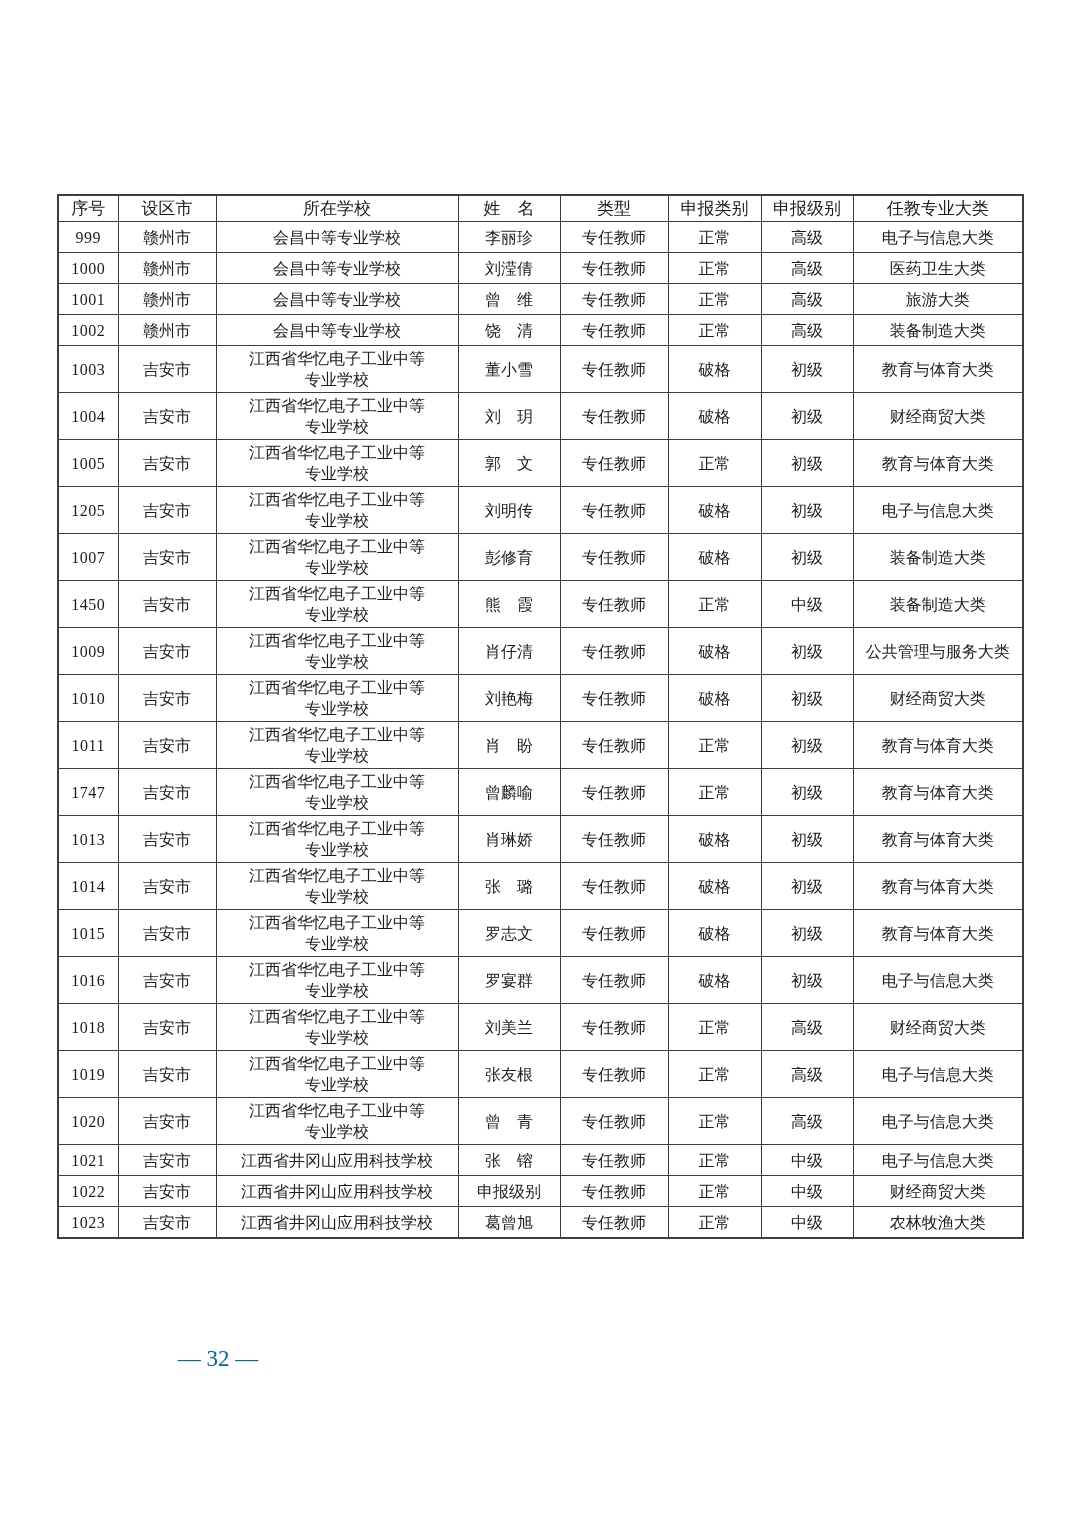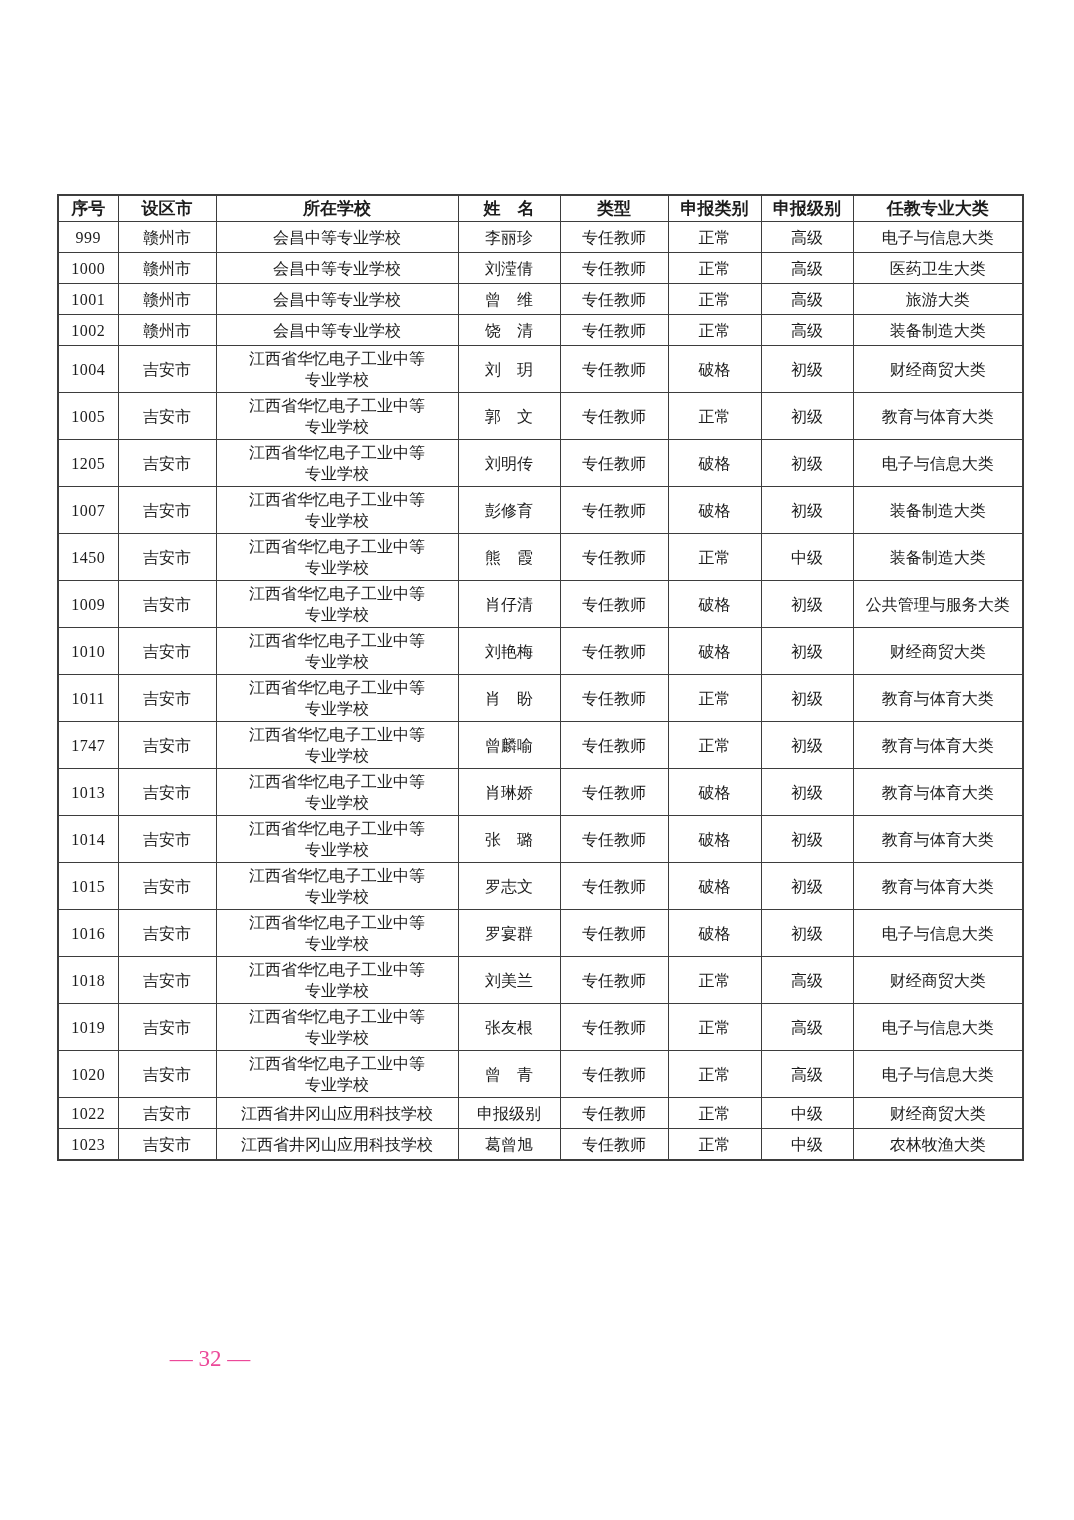--- a/index.html
+++ b/index.html
@@ -23,42 +23,42 @@
   }
   table.roster th, table.roster td {
     border: 1px solid #3d3d3d;
     text-align: center;
     vertical-align: middle;
     padding: 0 2px;
     overflow: hidden;
   }
   table.roster th {
     font-family: "Liberation Sans", "DejaVu Sans", sans-serif;
-    font-weight: bold;
+    font-weight: normal;
     font-size: 17px;
     height: 25px;
     line-height: 25px;
     margin-top: 32px;
   }
   table.roster td {
     font-size: 16px;
     line-height: 21px;
   }
   tr.short td { height: 30px; }
   tr.tall td { height: 46px; }
   td.cell-school { white-space: pre-line; }
   td.cell-seq { font-size: 17px; letter-spacing: 0.5px; }
   .page-number {
     position: absolute;
-    left: 140px;
+    left: 148px;
     top: 1346px;
     width: 140px;
     text-align: center;
     font-size: 23px;
-    color: #ec4899;
+    color: #0369a1;
     font-family: "Liberation Serif", "DejaVu Serif", serif;
   }
 </style>
 </head>
 <body>
 
 <div class="page">
 
   <table class="roster">
     <colgroup id="roster-cols">
@@ -118,20 +118,31 @@
           <td class="cell-seq">1002</td>
           <td class="cell-city">赣州市</td>
           <td class="cell-school">会昌中等专业学校</td>
           <td class="cell-name">饶　清</td>
           <td class="cell-type">专任教师</td>
           <td class="cell-category">正常</td>
           <td class="cell-level">高级</td>
           <td class="cell-major">装备制造大类</td>
         </tr>
         <tr class="tall">
+          <td class="cell-seq">1003</td>
+          <td class="cell-city">吉安市</td>
+          <td class="cell-school">江西省华忆电子工业中等
+专业学校</td>
+          <td class="cell-name">董小雪</td>
+          <td class="cell-type">专任教师</td>
+          <td class="cell-category">破格</td>
+          <td class="cell-level">初级</td>
+          <td class="cell-major">教育与体育大类</td>
+        </tr>
+        <tr class="tall">
           <td class="cell-seq">1004</td>
           <td class="cell-city">吉安市</td>
           <td class="cell-school">江西省华忆电子工业中等
 专业学校</td>
           <td class="cell-name">刘　玥</td>
           <td class="cell-type">专任教师</td>
           <td class="cell-category">破格</td>
           <td class="cell-level">初级</td>
           <td class="cell-major">财经商贸大类</td>
         </tr>
@@ -294,20 +305,30 @@
           <td class="cell-city">吉安市</td>
           <td class="cell-school">江西省华忆电子工业中等
 专业学校</td>
           <td class="cell-name">曾　青</td>
           <td class="cell-type">专任教师</td>
           <td class="cell-category">正常</td>
           <td class="cell-level">高级</td>
           <td class="cell-major">电子与信息大类</td>
         </tr>
         <tr class="short">
+          <td class="cell-seq">1021</td>
+          <td class="cell-city">吉安市</td>
+          <td class="cell-school">江西省井冈山应用科技学校</td>
+          <td class="cell-name">张　镕</td>
+          <td class="cell-type">专任教师</td>
+          <td class="cell-category">正常</td>
+          <td class="cell-level">中级</td>
+          <td class="cell-major">电子与信息大类</td>
+        </tr>
+        <tr class="short">
           <td class="cell-seq">1022</td>
           <td class="cell-city">吉安市</td>
           <td class="cell-school">江西省井冈山应用科技学校</td>
           <td class="cell-name">申报级别</td>
           <td class="cell-type">专任教师</td>
           <td class="cell-category">正常</td>
           <td class="cell-level">中级</td>
           <td class="cell-major">财经商贸大类</td>
         </tr>
         <tr class="short">

